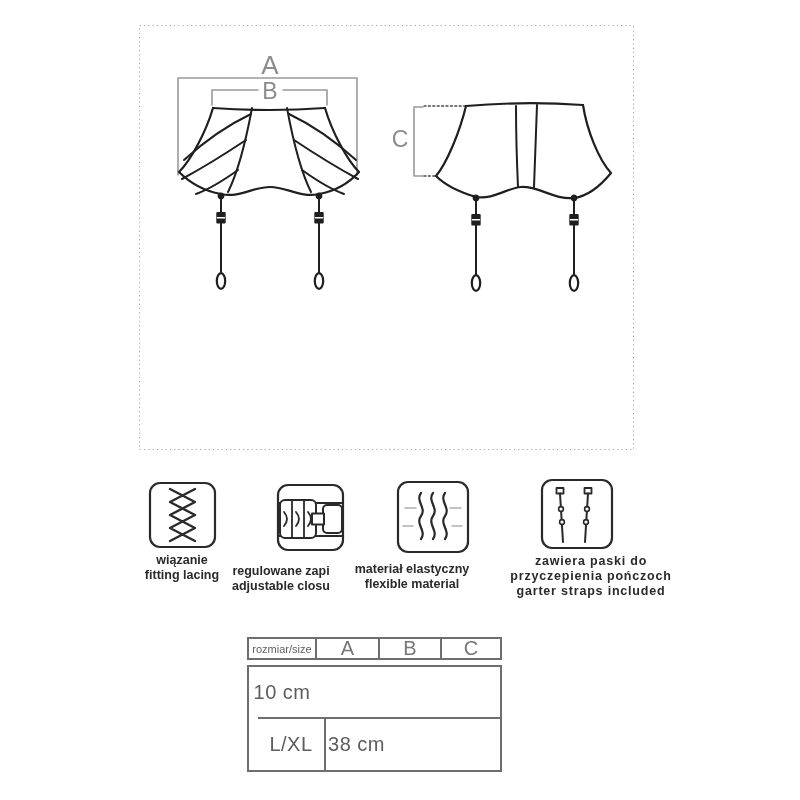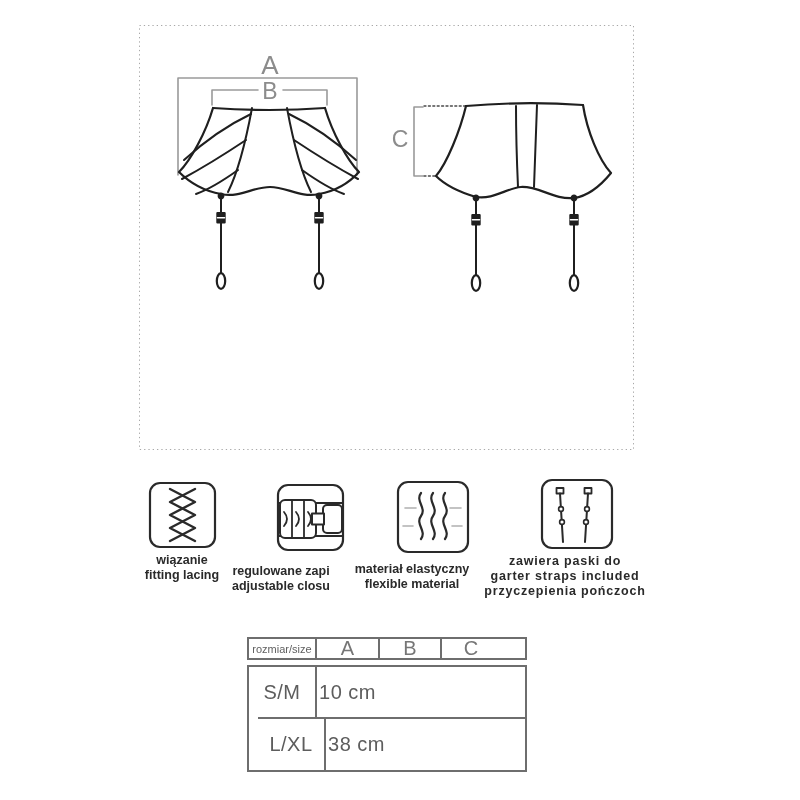--- a/index.html
+++ b/index.html
@@ -13,23 +13,23 @@
   #dimA{left:240px;top:50px;width:60px;font-size:26px;}
   #dimB{left:240px;top:78px;width:60px;font-size:23px;}
   #dimC{left:370px;top:126px;width:60px;font-size:23px;}
 
   .feature-label{position:absolute;text-align:center;font-weight:bold;
                  font-size:12.5px;line-height:14.5px;color:#2a2a2a;}
   .feature-label span{display:block;}
   #flabel1{left:112px;top:553px;width:140px;}
   #flabel2{left:201px;top:564px;width:160px;}
   #flabel3{left:331px;top:562px;width:162px;}
-  #flabel4{left:470px;top:554px;width:190px;letter-spacing:0.8px;line-height:15px;}
+  #flabel4{left:496px;top:554px;width:190px;letter-spacing:0.8px;line-height:15px;}
 
-  .size-table{position:absolute;left:247px;top:637px;width:280px;color:#5d5d5d;border-radius:28px;}
+  .size-table{position:absolute;left:247px;top:637px;width:255px;color:#5d5d5d;border-radius:28px;}
   .tbl-header{display:grid;grid-template-columns:66px 63px 62px 60px;
               border:2px solid #6e6e6e;height:23px;box-sizing:border-box;}
   .tbl-body{margin-top:5px;border:2px solid #6e6e6e;box-sizing:border-box;}
   .tbl-row{display:grid;grid-template-columns:66px 63px 62px 60px;height:50px;}
   .tbl-row.r2{height:51px;border-top:2px solid #6e6e6e;margin-left:9px;}
   .cell{display:flex;align-items:center;justify-content:center;
         border-left:2px solid #6e6e6e;box-sizing:border-box;overflow:hidden;}
   .cell:first-child{border-left:none;}
   .th-size{font-size:11px;color:#5f5f5f;}
   .th-dim{font-size:20px;color:#767676;}
@@ -151,34 +151,33 @@
   <div id="flabel1" class="feature-label">
     <span>wiązanie</span>
     <span>fitting lacing</span>
   </div>
   <div id="flabel3" class="feature-label">
     <span>materiał elastyczny</span>
     <span>flexible material</span>
   </div>
   <div id="flabel4" class="feature-label">
     <span>zawiera paski do</span>
+    <span>przyczepienia pończoch</span>
     <span>garter straps included</span>
-    <span>przyczepienia pończoch</span>
   </div>
 
   <div class="size-table">
     <div class="tbl-header">
       <div class="cell th-size">rozmiar/size</div>
       <div class="cell th-dim">A</div>
       <div class="cell th-dim">B</div>
       <div class="cell th-dim">C</div>
     </div>
     <div class="tbl-body">
       <div class="tbl-row">
-        <div class="cell td">S/M</div>
         <div class="cell td">10 cm</div>
       </div>
       <div class="tbl-row r2">
         <div class="cell td">L/XL</div>
         <div class="cell td">38 cm</div>
       </div>
     </div>
   </div>
 
 </div>

